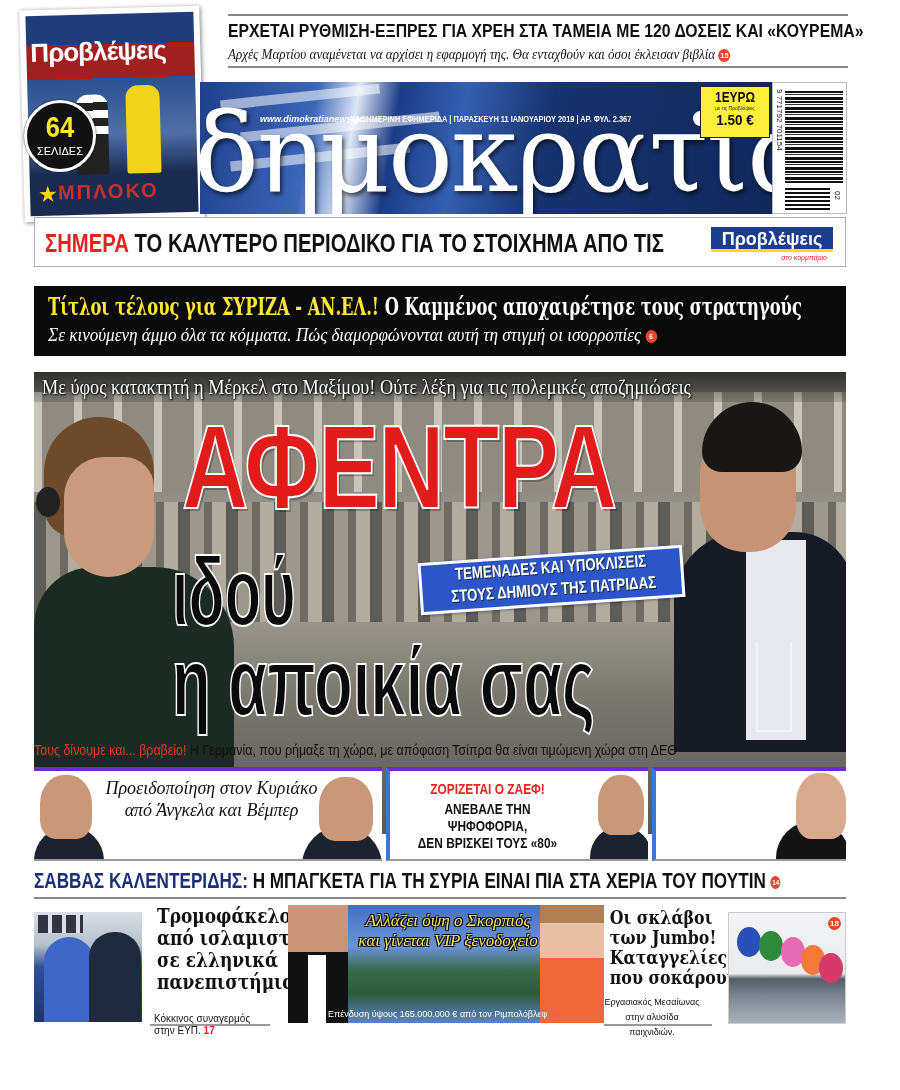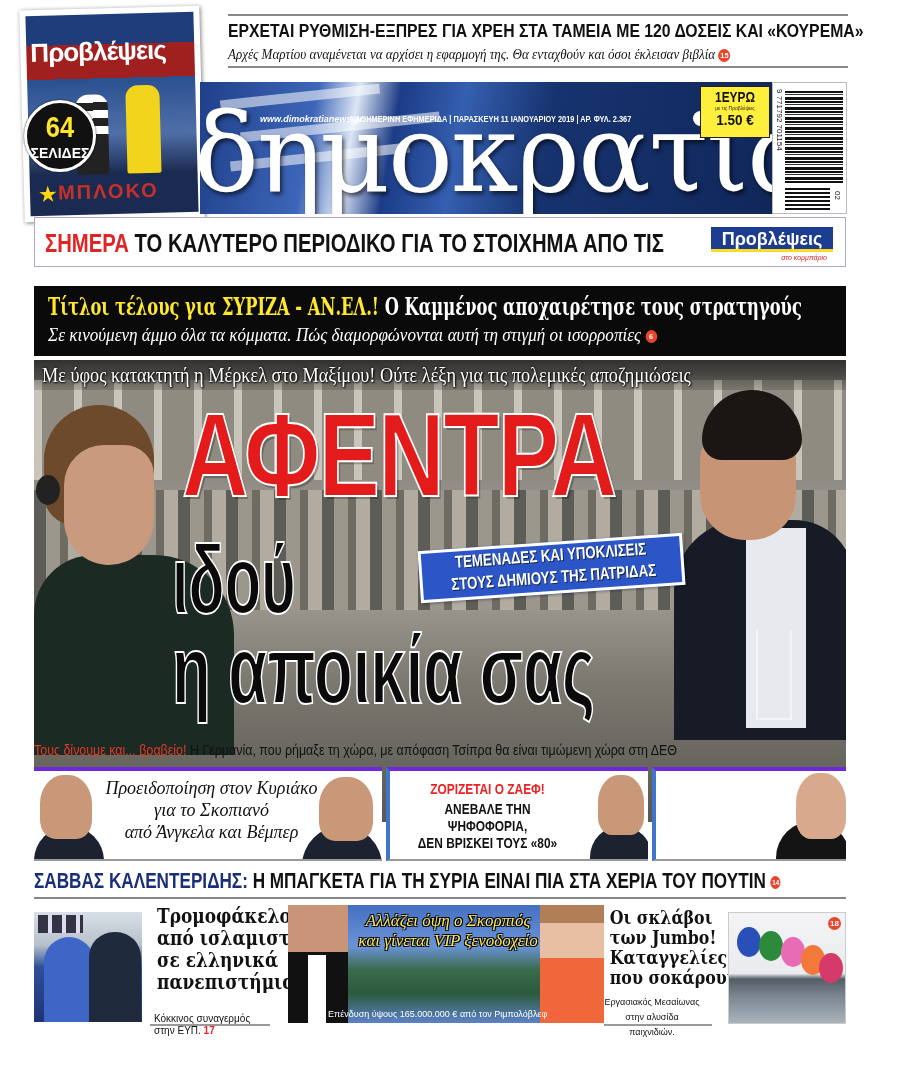--- a/index.html
+++ b/index.html
@@ -35,37 +35,37 @@
 
 #mag{left:22px;top:8px;width:180px;height:212px;background:#fff;box-shadow:1px 1px 4px rgba(0,0,0,.5);transform:rotate(-1.5deg);padding:6px}
 #mag .inner{position:relative;width:100%;height:100%;background:linear-gradient(180deg,#1e3d7a 0%,#1e3d7a 15%,#a02020 15%,#a02020 32%,#2a5090 32%,#506fa8 60%,#1a2a50 80%,#1a2a50 100%);overflow:hidden}
 #mag .brand{position:absolute;left:4px;top:22px;font-size:26px;font-weight:bold;color:#fff;letter-spacing:-1px}
 #mag .p1{position:absolute;left:48px;top:80px;width:32px;height:80px;background:linear-gradient(#fff 0 10%,#222 10% 20%,#fff 20% 30%,#222 30% 40%,#fff 40% 50%,#222 50% 100%);border-radius:12px 12px 2px 2px}
 #mag .p2{position:absolute;left:98px;top:72px;width:34px;height:88px;background:#f2d41c;border-radius:12px 12px 2px 2px}
 #mag .cover-title{position:absolute;left:28px;top:166px;font-size:20px;font-weight:bold;color:#c8302a;letter-spacing:2px}
 #mag .star{position:absolute;left:8px;top:166px;color:#ffd90e;font-size:22px}
 #pages-badge{left:24px;top:100px;width:72px;height:72px;border-radius:50%;background:#111;border:3px solid #fff;text-align:center;box-shadow:0 0 2px #000}
 #pages-badge .n{font-size:30px;font-weight:bold;color:#ffe62a;line-height:36px;margin-top:6px;transform:scaleX(.85)}
-#pages-badge .l{font-size:14px;color:#fff;font-weight:bold}
+#pages-badge .l{font-size:11px;color:#fff;font-weight:normal}
 
 
 #promo{left:34px;top:217px;width:812px;height:50px;border:1px solid #aac;background:#fff}
 #promo .txt{position:absolute;left:10px;top:10px;font-size:26px;font-weight:bold;transform:scaleX(.78);transform-origin:left center;white-space:nowrap}
 #promo .red{color:#e12525}
 #promo .logo{position:absolute;right:12px;top:9px;width:122px;height:25px;background:#1c3d8f;color:#fff;font-size:18px;font-weight:bold;text-align:center;line-height:24px;border-bottom:3px solid #ffdb24}
 #promo .sub{position:absolute;right:18px;top:36px;font-size:7px;color:#d22;font-style:italic}
 
 
 #blackbox{left:34px;top:286px;width:812px;height:70px;background:#0a0a0a}
 #blackbox .h{position:absolute;left:14px;top:6px;font-size:24px;font-weight:bold;font-family:"DejaVu Serif",serif;transform:scaleX(.68);transform-origin:left center;white-space:nowrap;color:#fff}
 #blackbox .h .y{color:#ffe92e}
 #blackbox .s{position:absolute;left:14px;top:38px;font-size:19px;font-style:italic;color:#fff;font-family:"Liberation Serif",serif;transform:scaleX(.9);transform-origin:left center;white-space:nowrap}
 
 
-#hero{left:34px;top:360px;width:812px;height:462px;background:linear-gradient(180deg,#6d6b66 0%,#8e8b84 25%,#a9a59c 45%,#7b7870 70%,#5a5852 100%);overflow:hidden}
+#hero{left:34px;top:372px;width:812px;height:462px;background:linear-gradient(180deg,#6d6b66 0%,#8e8b84 25%,#a9a59c 45%,#7b7870 70%,#5a5852 100%);overflow:hidden}
 #hero .frieze{position:absolute;left:0;top:130px;width:100%;height:120px;background:repeating-linear-gradient(90deg,#5e5c56 0 12px,#9c978d 12px 26px,#6e6b63 26px 34px,#b1ac9f 34px 48px)}
 #hero .cols{position:absolute;left:0;top:20px;width:100%;height:100px;background:repeating-linear-gradient(90deg,#c9c5bb 0 8px,#8f8b81 8px 40px)}
 #hero .kicker{position:absolute;left:0;top:0;width:100%;height:30px;background:linear-gradient(180deg,rgba(0,0,0,.55),rgba(0,0,0,.15))}
 #hero .kicker span{position:absolute;left:8px;top:3px;font-size:21px;color:#fff;font-family:"Liberation Serif",serif;transform:scaleX(.87);transform-origin:left center;white-space:nowrap;text-shadow:1px 1px 2px #000,0 0 3px #000}
 #merkel{position:absolute;left:0;top:45px;width:210px;height:320px}
 #merkel .hair{position:absolute;left:10px;top:0;width:110px;height:120px;border-radius:55px 55px 20px 30px;background:#6e4a2c}
 #merkel .face{position:absolute;left:30px;top:40px;width:90px;height:120px;border-radius:40px 30px 45px 45px;background:#c99a7e}
 #merkel .body{position:absolute;left:0;top:150px;width:200px;height:200px;border-radius:60px 80px 0 0;background:#1b2a22}
 #merkel .phone{position:absolute;left:2px;top:70px;width:24px;height:30px;border-radius:50%;background:#222}
 #tsipras{position:absolute;left:620px;top:30px;width:200px;height:340px}
@@ -210,21 +210,20 @@
 </div>
 
 <div id="caption" class="abs"><span class="r">Τους δίνουμε και... βραβείο!</span><span> Η Γερμανία, που ρήμαξε τη χώρα, με απόφαση Τσίπρα θα είναι τιμώμενη χώρα στη ΔΕΘ</span></div>
 
 <div id="teasers" class="abs">
   <div id="tz1" class="teaser">
     <div class="suit" style="left:0;top:55px;width:70px;height:40px"></div>
     <div class="face" style="left:6px;top:4px;width:52px;height:64px"></div>
     <div class="txt">
       <div>Προειδοποίηση στον Κυριάκο</div>
-      <div>για το Σκοπιανό</div>
       <div>από Άνγκελα και Βέμπερ</div>
     </div>
     <div class="suit" style="left:268px;top:55px;width:80px;height:40px"></div>
     <div class="face" style="left:285px;top:6px;width:54px;height:64px"></div>
   </div>
   <div id="tz2" class="teaser">
     <div class="t1">ΖΟΡΙΖΕΤΑΙ Ο ΖΑΕΦ!</div>
     <div class="t2">
       <div>ΑΝΕΒΑΛΕ ΤΗΝ ΨΗΦΟΦΟΡΙΑ,</div>
       <div>ΔΕΝ ΒΡΙΣΚΕΙ ΤΟΥΣ «80»</div>

